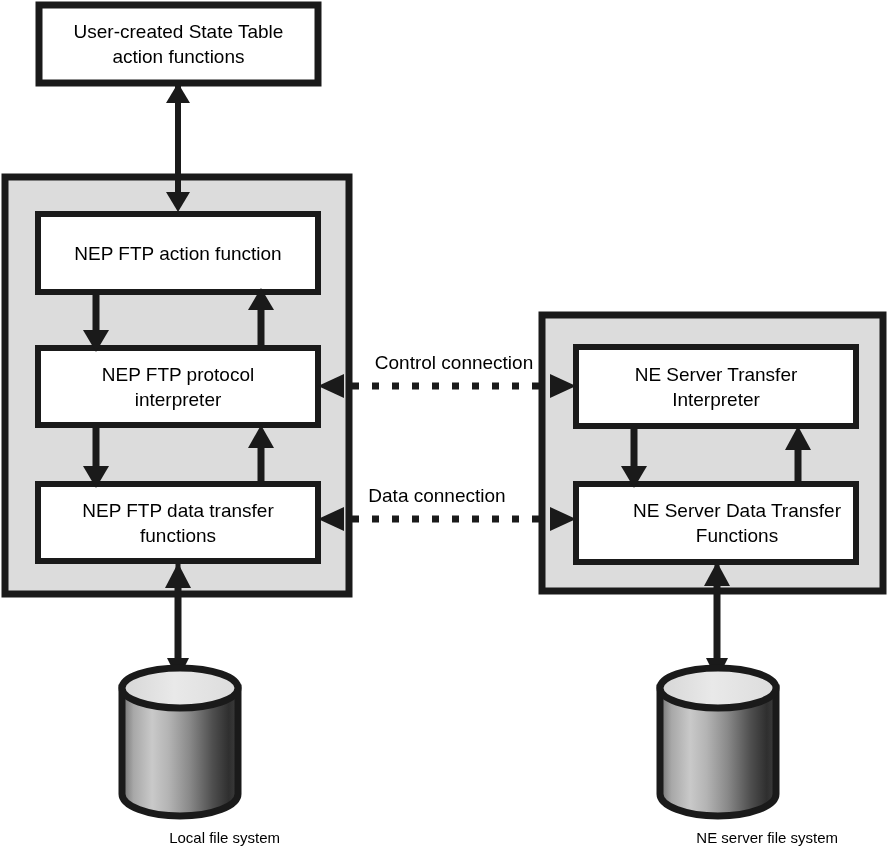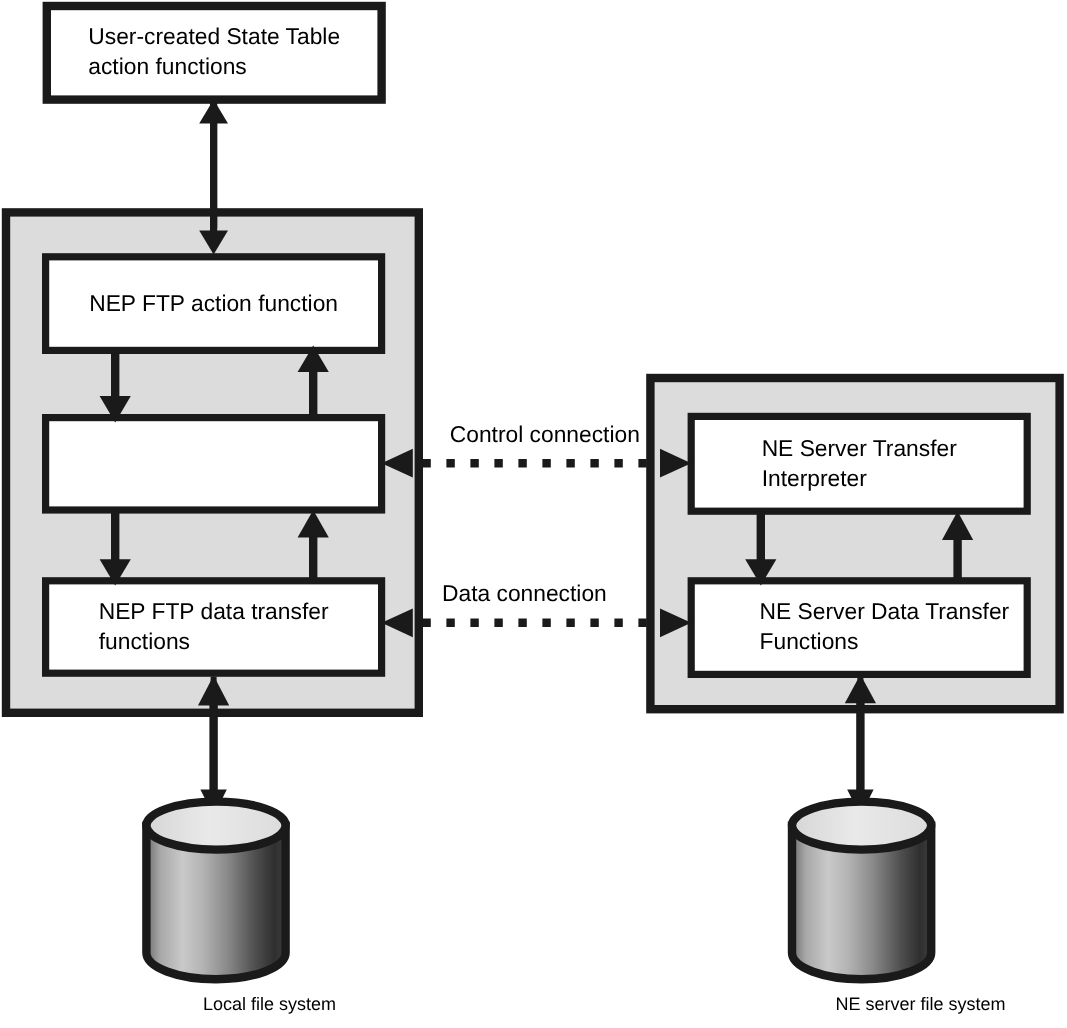--- a/index.html
+++ b/index.html
@@ -24,21 +24,21 @@
     top: 0;
     width: 889px;
     height: 857px;
   }
   
   .node-label {
     position: absolute;
     display: flex;
     align-items: center;
     justify-content: center;
-    text-align: left;
+    text-align: center;
     color: #000000;
     font-family: "Liberation Sans", sans-serif;
     font-size: 19px;
     line-height: 25px;
     letter-spacing: 0px;
     pointer-events: none;
     white-space: pre-line;
   }
   .conn-label {
     position: absolute;
@@ -198,20 +198,22 @@
     </g>
   </svg>
 
   <div class="node-label" style="left:45px; top:9px; width:267px; height:70px;">User-created State Table
 action functions</div>
   <div class="hit" style="left:39px; top:5px; width:279px; height:78px;"></div>
 
   <div class="node-label" style="left:44px; top:218px; width:268px; height:70px;">NEP FTP action function</div>
   <div class="hit" style="left:38px; top:214px; width:280px; height:78px;"></div>
 
+  <div class="node-label" style="left:44px; top:352px; width:268px; height:69px;">NEP FTP protocol
+interpreter</div>
   <div class="hit" style="left:38px; top:348px; width:280px; height:77px;"></div>
 
   <div class="node-label" style="left:44px; top:488px; width:268px; height:69px;">NEP FTP data transfer
 functions</div>
   <div class="hit" style="left:38px; top:484px; width:280px; height:77px;"></div>
 
   <div class="node-label" style="left:582px; top:351px; width:268px; height:71px;">NE Server Transfer
 Interpreter</div>
   <div class="hit" style="left:576px; top:347px; width:280px; height:79px;"></div>
 

